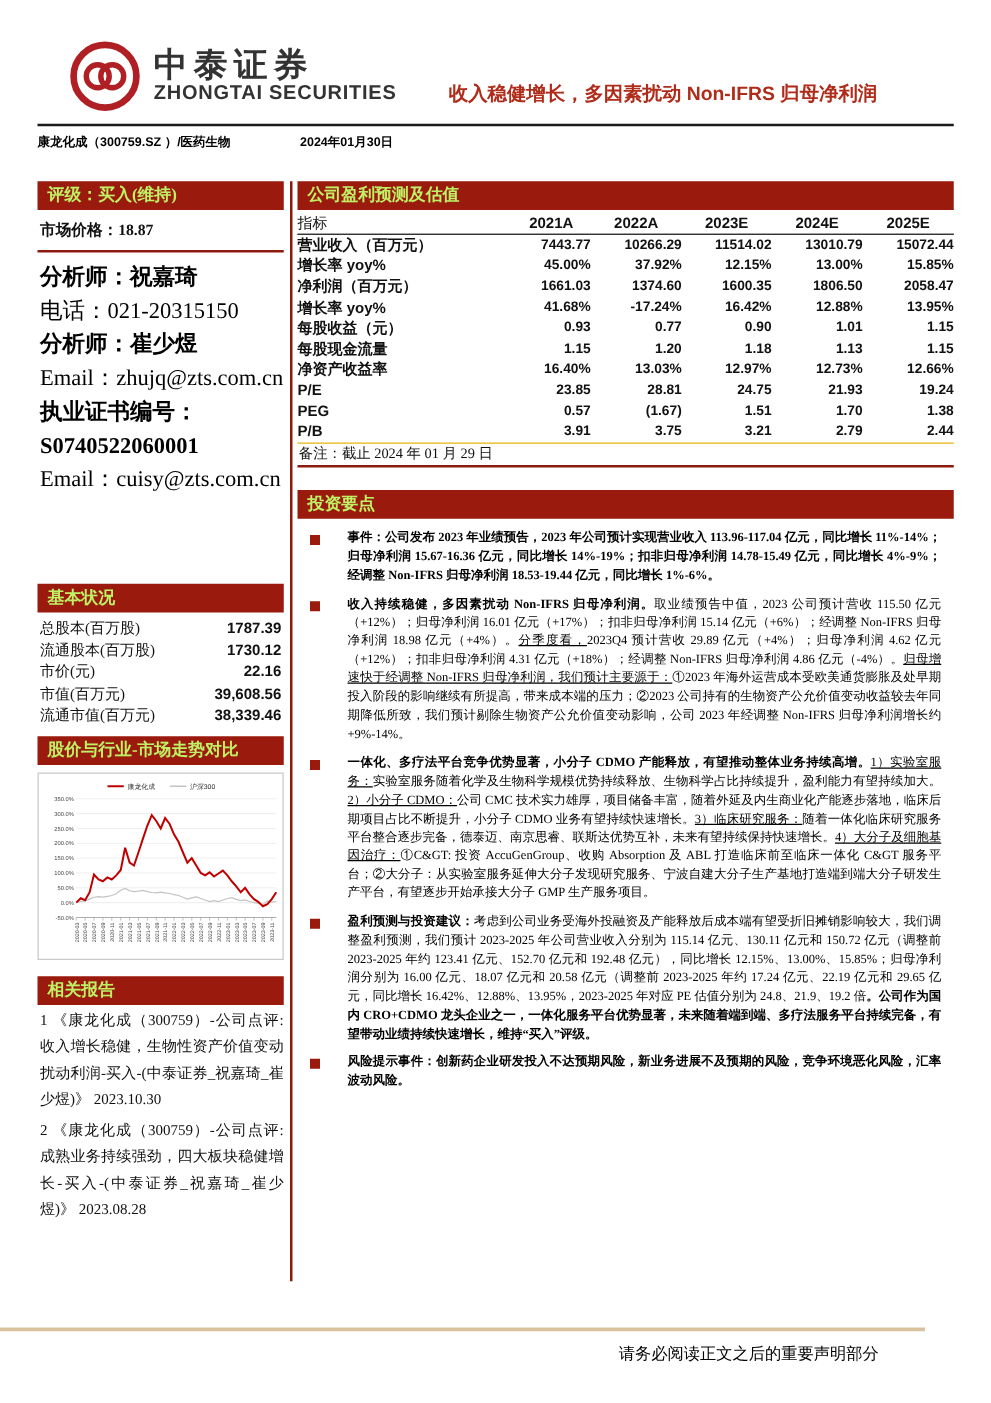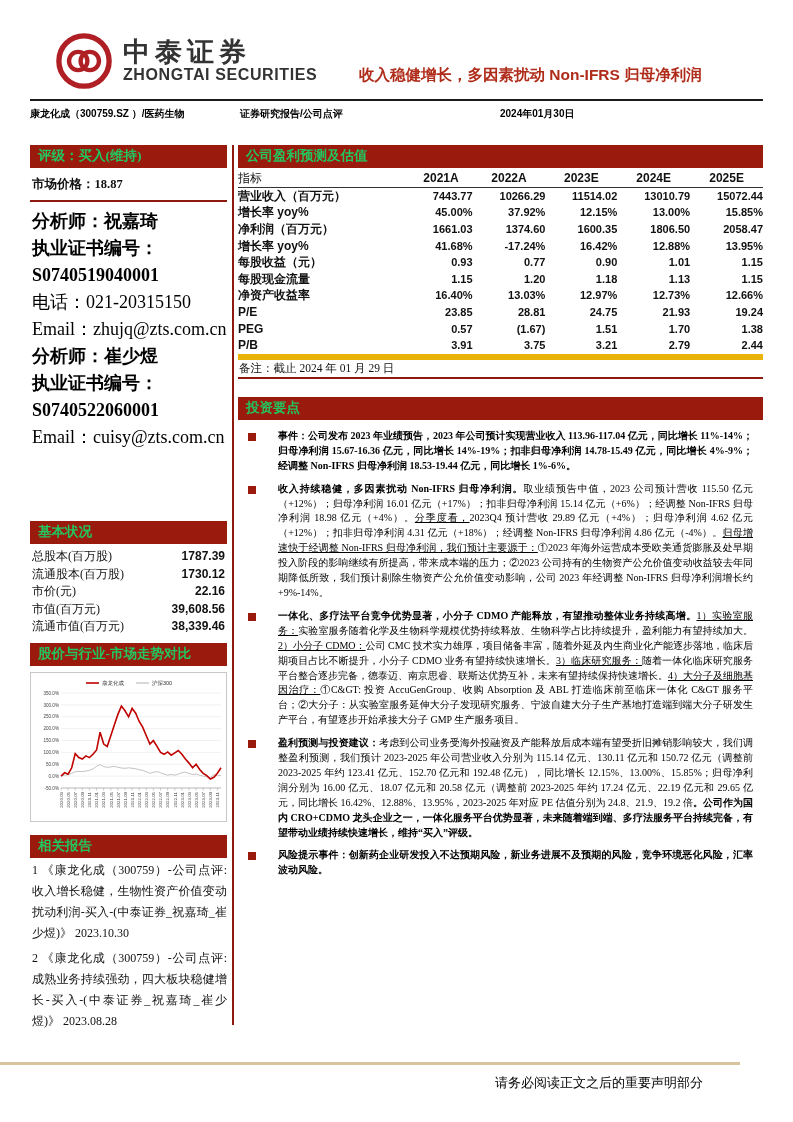--- a/index.html
+++ b/index.html
@@ -18,21 +18,21 @@
   .subhdr { position:absolute; left:30px; top:107px; width:733px; display:flex; font-size:10px; font-weight:bold; font-family:"Liberation Sans","DejaVu Sans",sans-serif; color:#000; }
   .subhdr .stock { width:210px; }
   .subhdr .rtype { width:260px; }
   .subhdr .rdate { width:200px; }
 
   
   .left-col  { position:absolute; left:30px; top:145px; width:197px; }
   .vdivider  { position:absolute; left:232px; top:145px; width:2px; height:880px; background:#8c1a0e; }
   .right-col { position:absolute; left:238px; top:145px; width:525px; }
 
-  .red-bar { background:#9a1a0e; color:#22c55e; font-weight:bold; font-size:13.5px; padding:3px 8px 4px 8px; line-height:1.2; }
+  .red-bar { background:#9a1a0e; color:#bef264; font-weight:bold; font-size:13.5px; padding:3px 8px 4px 8px; line-height:1.2; }
 
   
   .price-line { font-weight:bold; font-size:12.5px; padding:8px 0 7px 2px; }
   .lc-sep { height:2px; background:#8c1a0e; margin-bottom:6px; }
   .info-line { font-size:18px; line-height:27px; padding-left:2px; color:#000; }
   .info-line.b { font-weight:bold; }
 
   .basic-bar { margin-top:70px; }
   .bi-rows { padding:4px 2px 0 2px; }
   .bi-row { display:flex; justify-content:space-between; font-size:12px; line-height:17.5px; }
@@ -45,21 +45,21 @@
   .reports-bar { margin-top:13px; }
   .report-item { font-size:12px; line-height:21px; padding:2px 0 2px 2px; text-align:justify; }
 
   
   .ftable { width:100%; border-collapse:collapse; margin-top:2px; }
   .ftable th, .ftable td { padding:0; line-height:16.6px; font-weight:normal; }
   .ftable thead th { font-family:"Liberation Sans","DejaVu Sans",sans-serif; font-weight:bold; font-size:12px; border-bottom:1.5px solid #333; }
   .ftable thead th:first-child { text-align:left; font-family:"Liberation Serif","DejaVu Serif",serif; font-weight:normal; font-size:12px; }
   .ftable td:first-child { text-align:left; font-size:12px; }
   .ftable td { text-align:right; font-family:"Liberation Sans","DejaVu Sans",sans-serif; font-weight:bold; font-size:11px; }
-  .tnote { border-top:6px solid #eab308; border-bottom:2px solid #8c1a0e; font-size:11.5px; line-height:17px; padding-left:1px; }
+  .tnote { border-top:1px solid #eab308; border-bottom:2px solid #8c1a0e; font-size:11.5px; line-height:17px; padding-left:1px; }
 
   .points-bar { margin-top:18px; }
   .bullets { padding:9px 0 0 10px; }
   .bullet { display:flex; margin-bottom:8px; }
   .bullet .sq { flex:0 0 8px; width:8px; height:8px; background:#9a1a0e; margin:4px 0 0 0; }
   .bullet .btxt { margin-left:22px; width:475px; font-size:10px; line-height:14.9px; text-align:justify; color:#000; }
   .bullet .btxt .b { font-weight:bold; }
   .bullet .btxt .u { text-decoration:underline; }
 
   
@@ -82,34 +82,32 @@
     </svg>
     <div class="logo-text">
       <span class="logo-cn">中泰证券</span>
       <span class="logo-en">ZHONGTAI SECURITIES</span>
     </div>
   </div>
   <div class="report-title">收入稳健增长，多因素扰动 Non-IFRS 归母净利润</div>
   <div class="hdr-rule"></div>
   <div class="subhdr">
     <span class="stock">康龙化成（300759.SZ ）/医药生物</span>
-    <span class="rtype">证券研究报告/公司点评</span>
     <span class="rdate">2024年01月30日</span>
   </div>
 
   <div class="left-col">
     <div class="red-bar">评级：买入(维持)</div>
     <div class="price-line">市场价格：18.87</div>
     <div class="lc-sep"></div>
     <div>
         <div class="info-line b">分析师：祝嘉琦</div>
-        <div class="info-line b">执业证书编号：S0740519040001</div>
         <div class="info-line">电话：021-20315150</div>
+        <div class="info-line b">分析师：崔少煜</div>
         <div class="info-line">Email：zhujq@zts.com.cn</div>
-        <div class="info-line b">分析师：崔少煜</div>
         <div class="info-line b">执业证书编号：S0740522060001</div>
         <div class="info-line">Email：cuisy@zts.com.cn</div>
       </div>
 
     <div class="red-bar basic-bar">基本状况</div>
     <div class="bi-rows">
         <div class="bi-row">
           <span class="lbl">总股本(百万股)</span>
           <span class="val">1787.39</span>
         </div>

